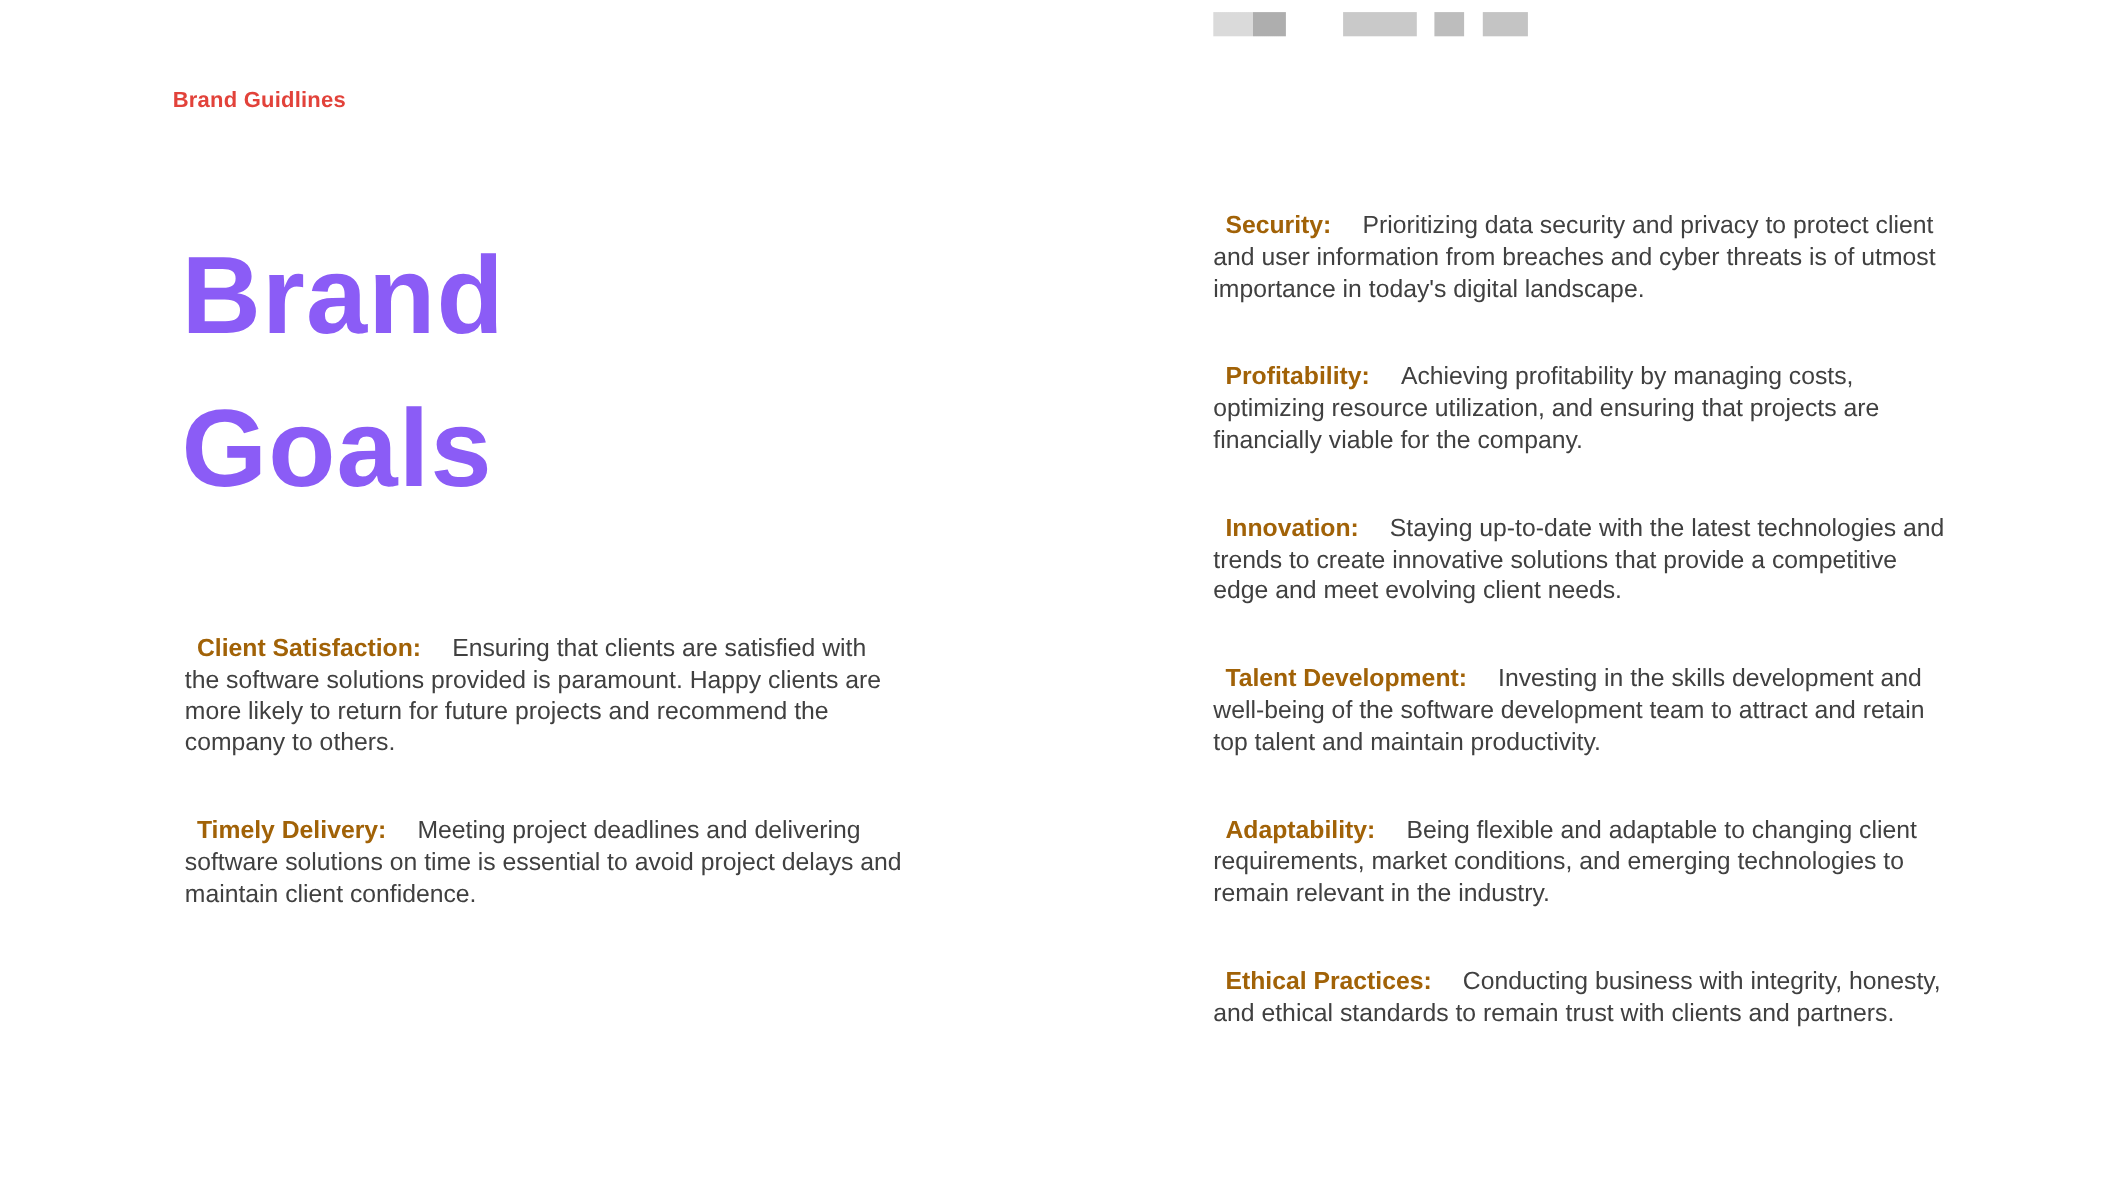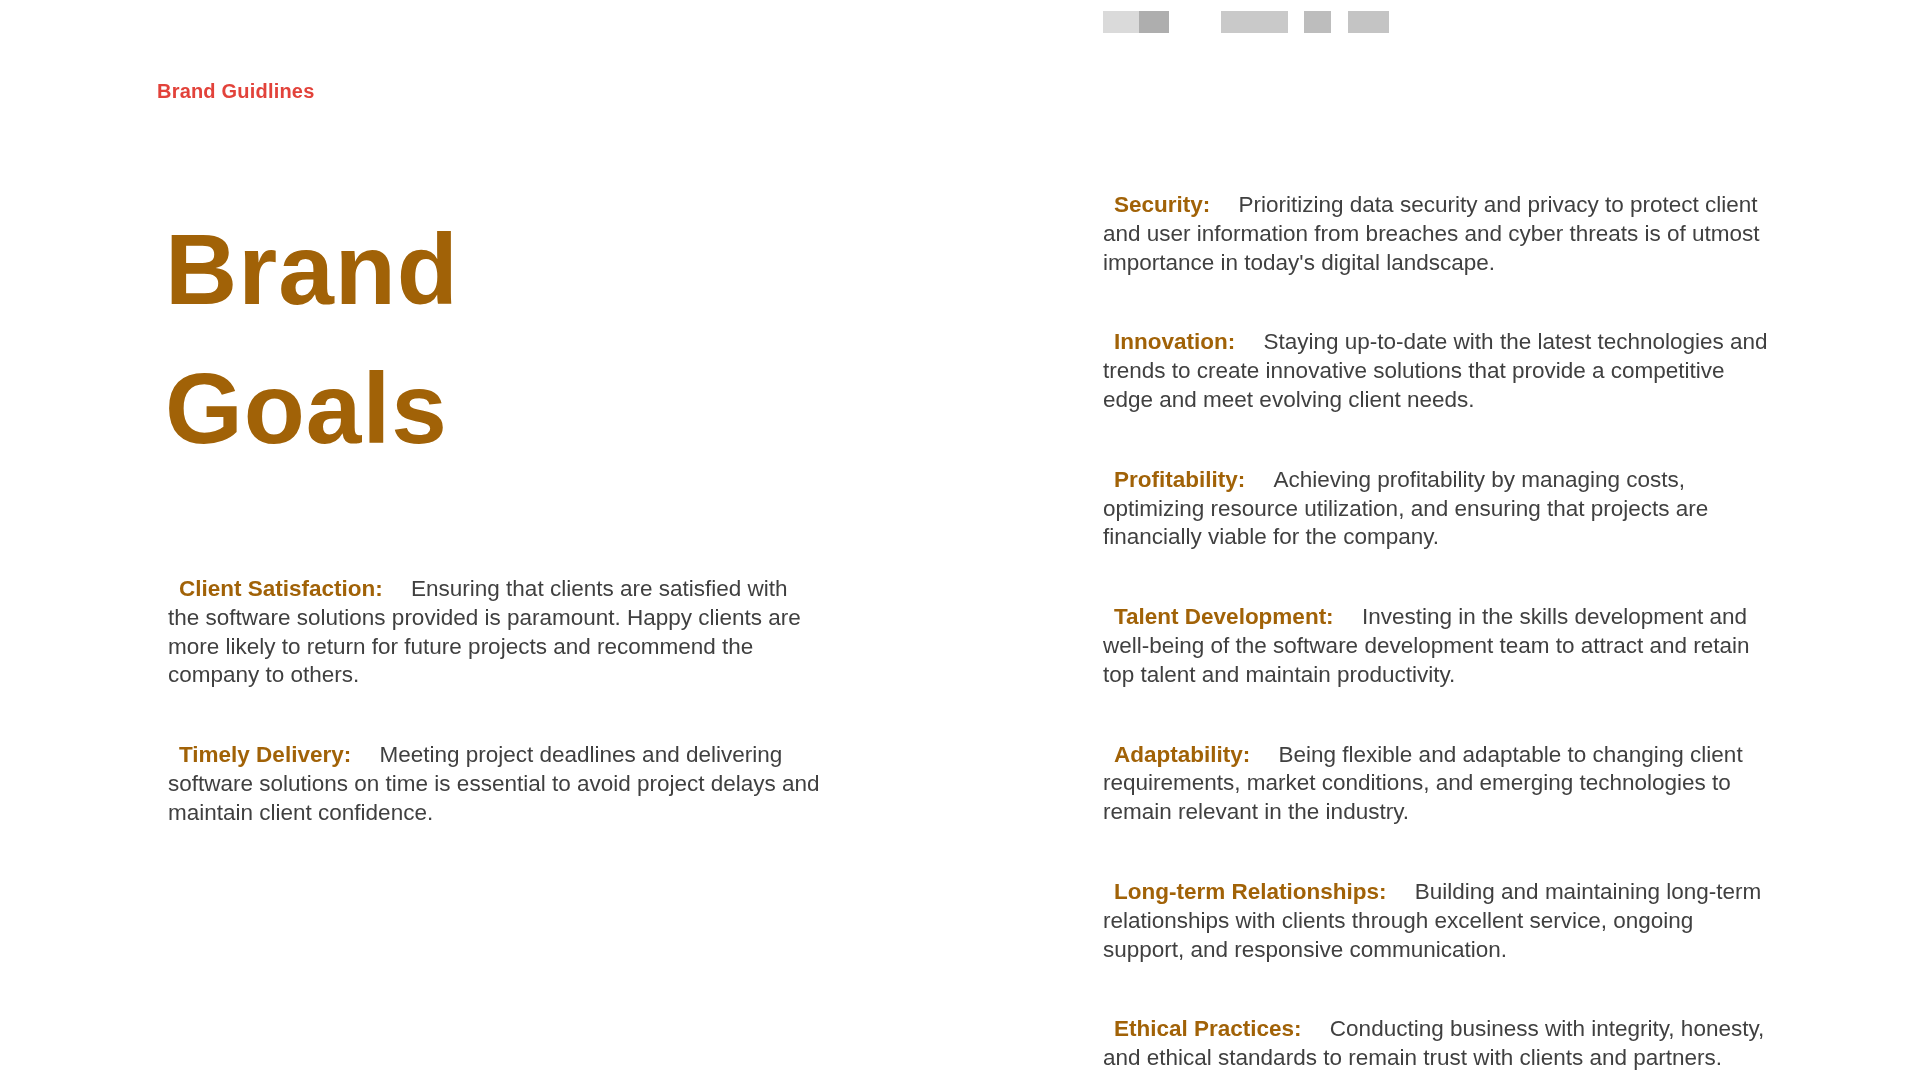--- a/index.html
+++ b/index.html
@@ -20,21 +20,21 @@
   .frag-4 { left: 1337px; width: 41px; background: #c4c4c4; }
 
   .brand-label {
     position: absolute; left: 135px; top: 58px;
     font-size: 20px; font-weight: bold; color: #e2423a;
     letter-spacing: 0.2px;
   }
 
   .page-title {
     position: absolute; left: 132px; top: 178px;
-    font-size: 100px; font-weight: bold; color: #a16207;
+    font-size: 100px; font-weight: bold; color: #8b5cf6;
     line-height: 1.17; letter-spacing: 1px;
   }
   .page-title span { display: block; }
 
   .col { position: absolute; font-size: 22.5px; line-height: 1.28; }
   .col-left  { left: 135px;  top: 542px; width: 700px; }
   .col-right { left: 1070px; top: 158px; width: 712px; }
 
   .goal { margin-bottom: 29px; }
   .goal:last-child { margin-bottom: 15px; }
@@ -58,21 +58,20 @@
       <span>Goals</span>
     </h1>
 
   <div class="col col-left">
     <p class="goal"><strong class="goal-label">Client Satisfaction:</strong> <span class="goal-text">Ensuring that clients are satisfied with the software solutions provided is paramount. Happy clients are more likely to return for future projects and recommend the company to others.</span></p>
     <p class="goal"><strong class="goal-label">Timely Delivery:</strong> <span class="goal-text">Meeting project deadlines and delivering software solutions on time is essential to avoid project delays and maintain client confidence.</span></p>
   </div>
 
   <div class="col col-right">
     <p class="goal"><strong class="goal-label">Security:</strong> <span class="goal-text">Prioritizing data security and privacy to protect client and user information from breaches and cyber threats is of utmost importance in today's digital landscape.</span></p>
+    <p class="goal"><strong class="goal-label">Profitability:</strong> <span class="goal-text">Achieving profitability by managing costs, optimizing resource utilization, and ensuring that projects are financially viable for the company.</span></p>
     <p class="goal"><strong class="goal-label">Innovation:</strong> <span class="goal-text">Staying up-to-date with the latest technologies and trends to create innovative solutions that provide a competitive edge and meet evolving client needs.</span></p>
-    <p class="goal"><strong class="goal-label">Profitability:</strong> <span class="goal-text">Achieving profitability by managing costs, optimizing resource utilization, and ensuring that projects are financially viable for the company.</span></p>
     <p class="goal"><strong class="goal-label">Talent Development:</strong> <span class="goal-text">Investing in the skills development and well-being of the software development team to attract and retain top talent and maintain productivity.</span></p>
     <p class="goal"><strong class="goal-label">Adaptability:</strong> <span class="goal-text">Being flexible and adaptable to changing client requirements, market conditions, and emerging technologies to remain relevant in the industry.</span></p>
-    <p class="goal"><strong class="goal-label">Long-term Relationships:</strong> <span class="goal-text">Building and maintaining long-term relationships with clients through excellent service, ongoing support, and responsive communication.</span></p>
     <p class="goal"><strong class="goal-label">Ethical Practices:</strong> <span class="goal-text">Conducting business with integrity, honesty, and ethical standards to remain trust with clients and partners.</span></p>
   </div>
 
 </div>
 
 </body></html>

